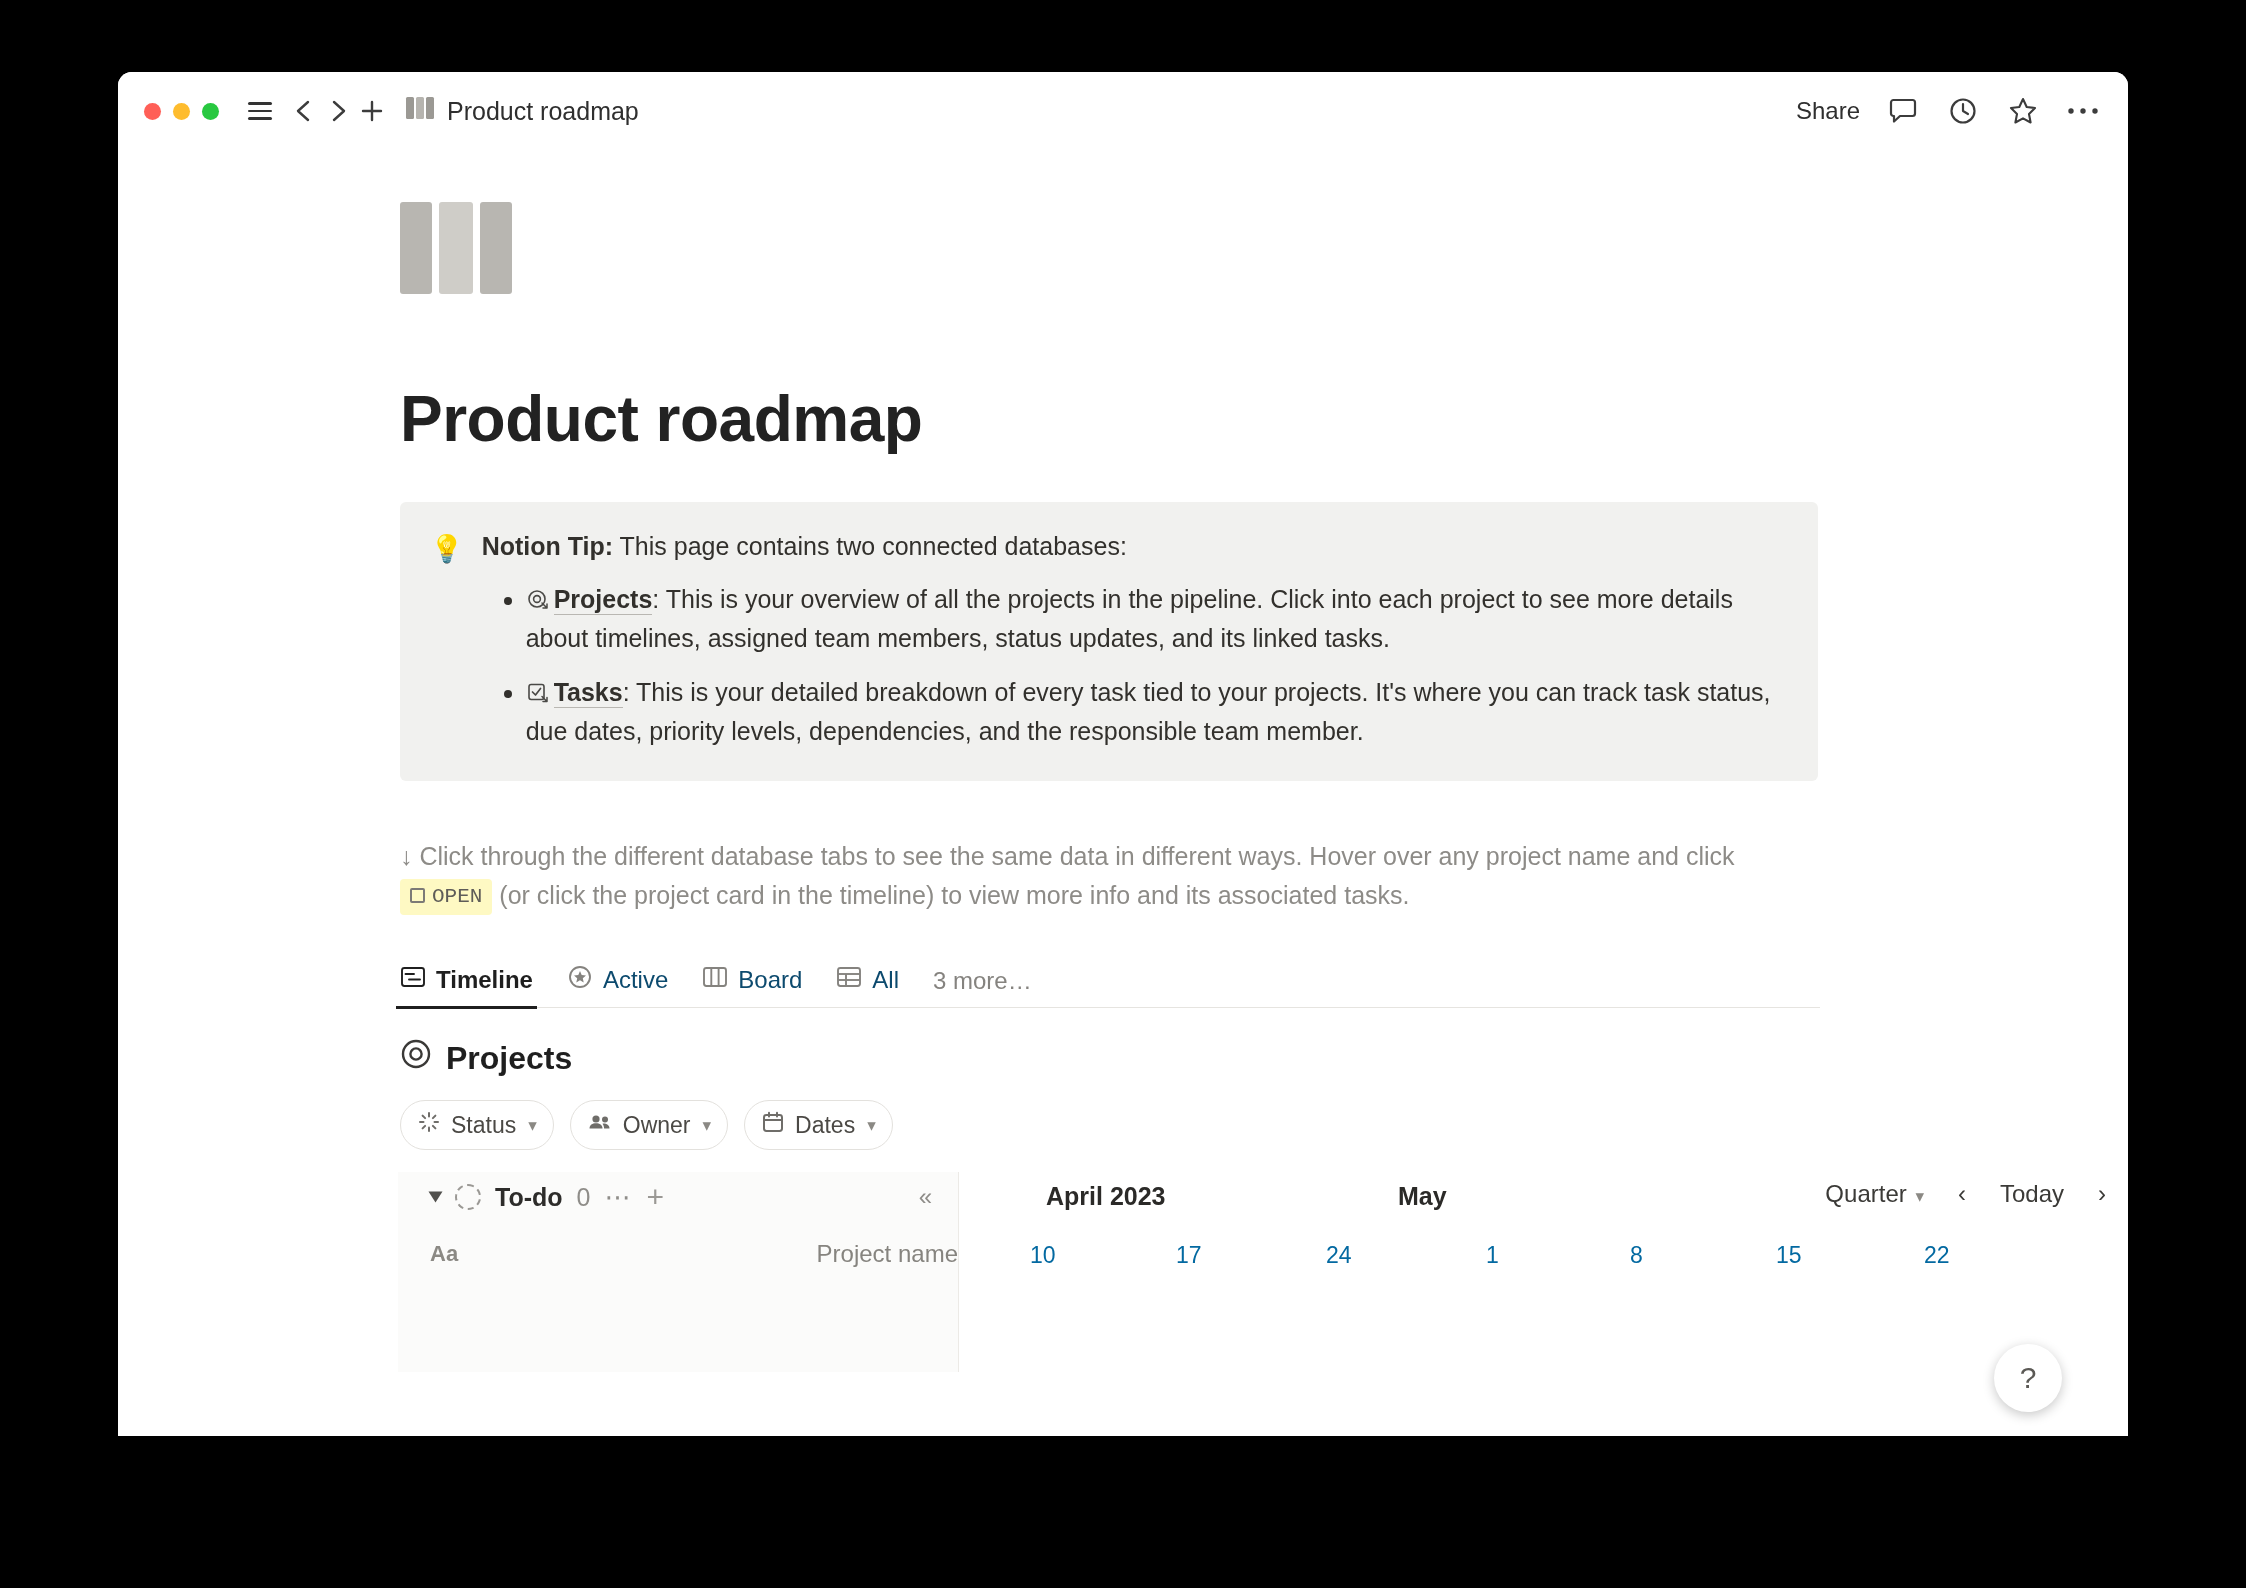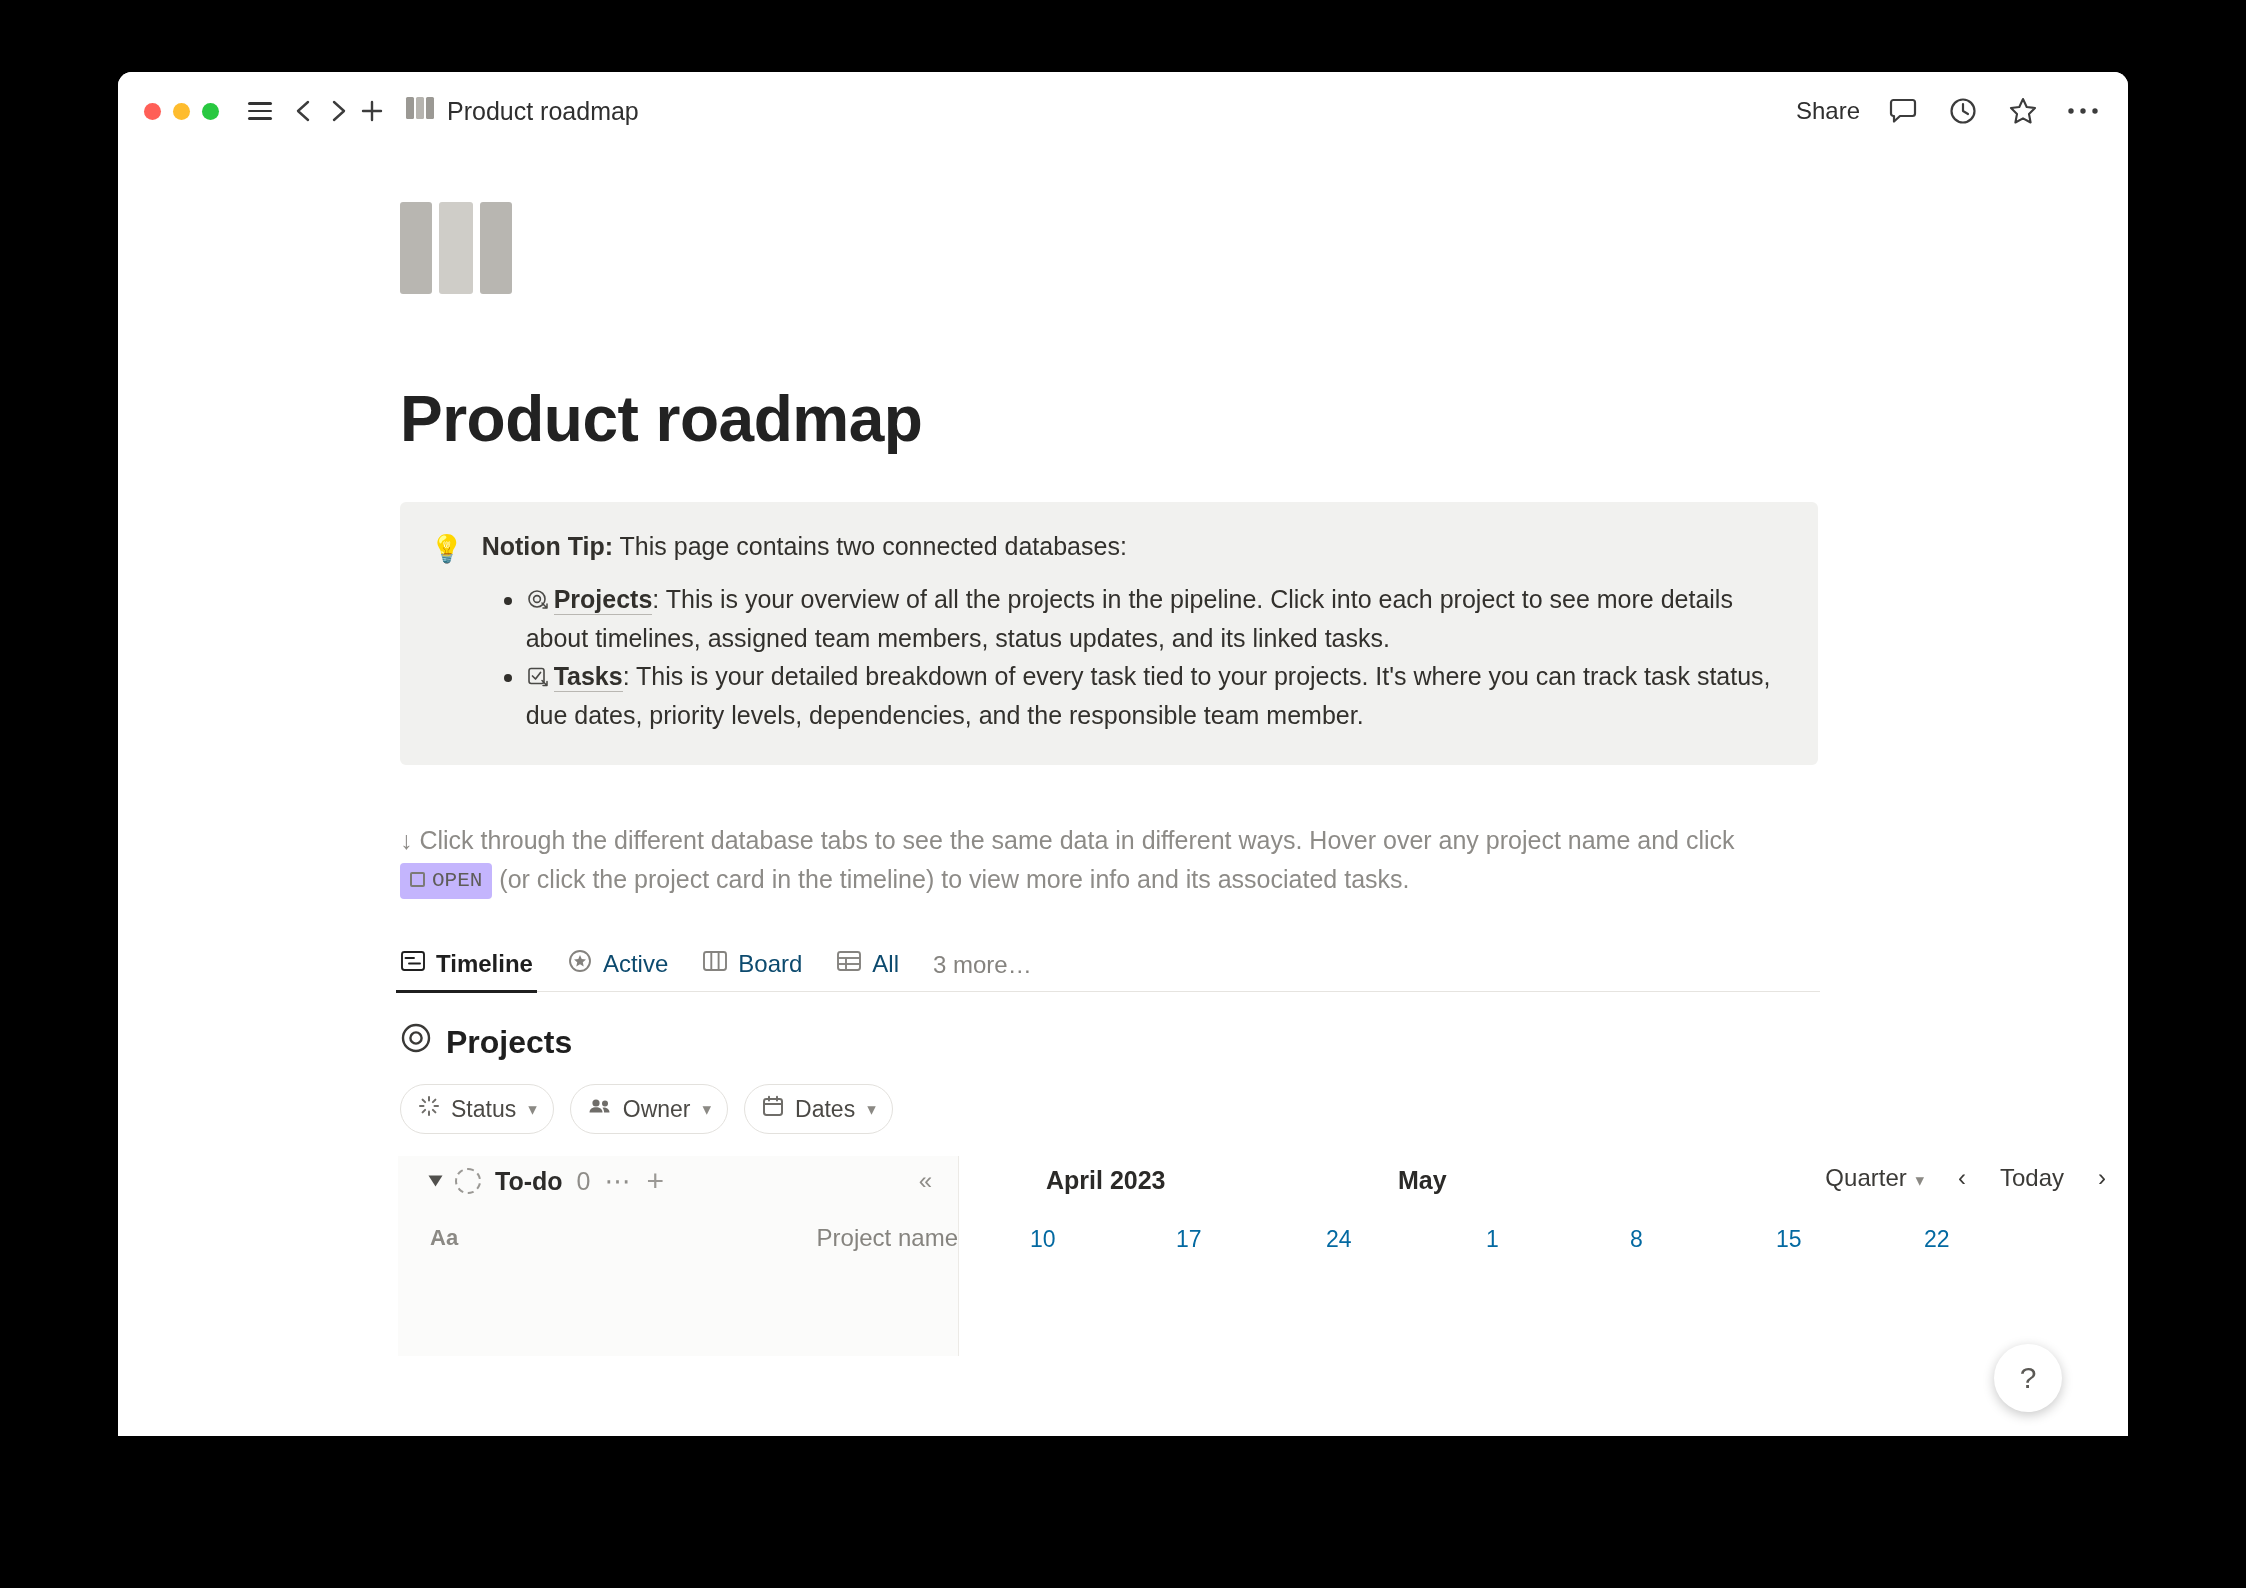--- a/index.html
+++ b/index.html
@@ -142,20 +142,21 @@
     font-size: 25px;
     line-height: 1.5;
     color: #32302c;
   }
   .callout-body b { font-weight: 700; }
   ul.callout-list {
     margin: 14px 0 0 0;
     padding-left: 44px;
   }
   ul.callout-list li {
+    margin-bottom: 16px;
     line-height: 1.55;
   }
   ul.callout-list li:last-child { margin-bottom: 0; }
   .inline-db {
     font-weight: 600;
     border-bottom: 1.5px solid #b9b7b2;
     padding-bottom: 1px;
   }
   .db-ico {
     display: inline-block;
@@ -168,21 +169,21 @@
   .hint {
     margin-top: 56px;
     margin-left: 2px;
     width: 1420px;
     font-size: 25px;
     line-height: 1.55;
     color: #8d8b87;
   }
   .open-chip {
     display: inline-block;
-    background: #c4b5fd;
+    background: #fef9c3;
     border-radius: 4px;
     padding: 2px 10px;
     font-family: "Liberation Mono", monospace;
     font-size: 21px;
     color: #5e5c58;
     vertical-align: 2px;
   }
   .open-chip .sq {
     display: inline-block;
     width: 11px; height: 11px;

